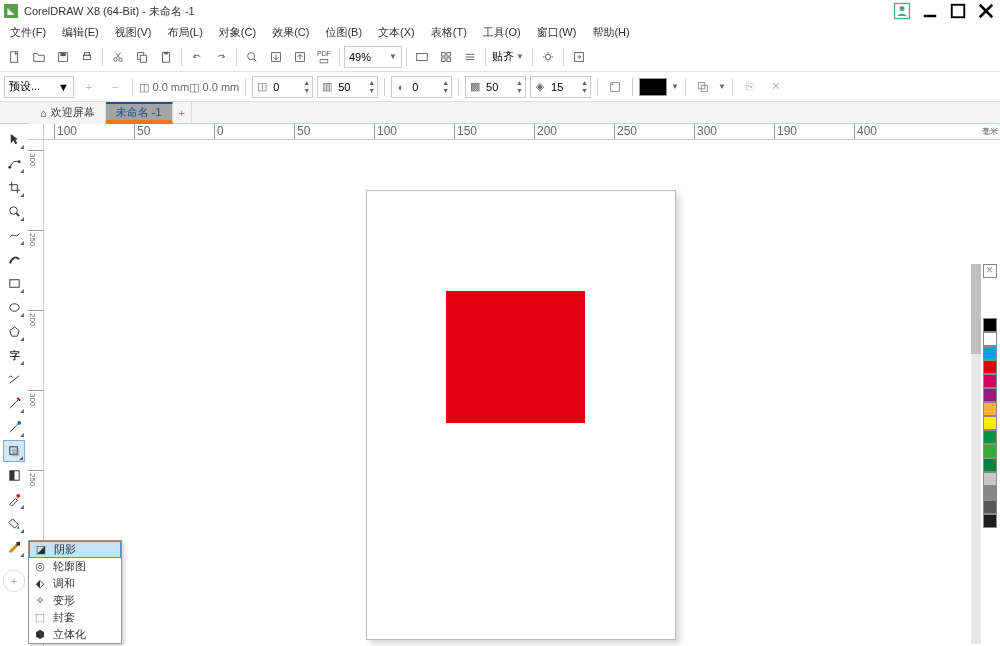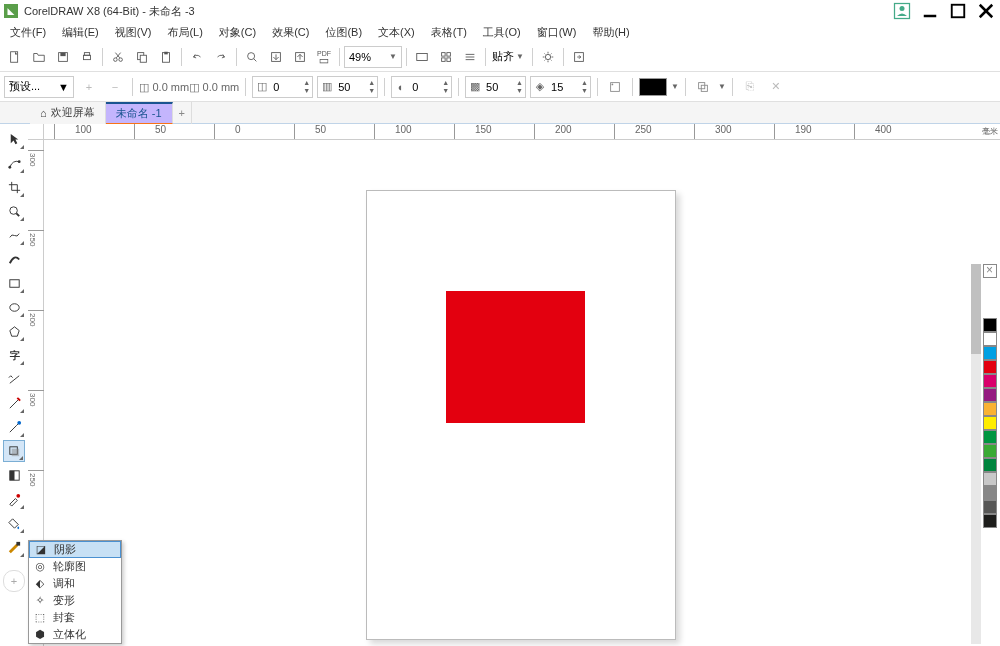--- a/index.html
+++ b/index.html
@@ -22,55 +22,55 @@
 .preset{display:flex;align-items:center;height:22px;border:1px solid #ccc;padding:0 4px;gap:2px;min-width:70px}
 .coordbox{display:flex;font-size:9px;color:#666;line-height:10px}
 .numbox{display:flex;align-items:center;height:22px;border:1px solid #ccc;background:#fff}
 .numbox .ico{width:18px;display:flex;align-items:center;justify-content:center;color:#666}
 .numbox input{border:none;outline:none;width:30px;height:18px;font-size:11px;text-align:left;padding:0 2px}
 .numbox .spin{display:flex;flex-direction:column;font-size:7px;color:#666;line-height:8px;padding:0 2px}
 .colorswatch{width:28px;height:18px;background:#000;border:1px solid #999}
 .doctabs{height:22px;display:flex;align-items:center;background:#f5f5f5;border-bottom:1px solid #c0d4e8;padding-left:30px}
 .doctab{height:22px;display:flex;align-items:center;padding:0 10px;gap:4px;border-right:1px solid #ddd;color:#444}
 .doctab.home{background:#f5f5f5}
-.doctab.active{background:#c4b5fd;color:#1a5490;border-top:2px solid #1a5490;border-bottom:1px solid #f97316;margin-bottom:-1px}
+.doctab.active{background:#a3a3a3;color:#1a5490;border-top:2px solid #1a5490;border-bottom:4px solid #f97316;margin-bottom:-1px}
 .doctab.add{padding:0 6px;color:#888}
 .workspace{position:absolute;top:124px;left:0;right:0;bottom:0;display:flex}
 .toolbox{width:28px;background:#fff;display:flex;flex-direction:column;align-items:center;padding-top:4px;gap:2px}
 .tool{width:22px;height:22px;display:flex;align-items:center;justify-content:center;color:#444;position:relative}
 .tool.active{background:#d4e6f7;border:1px solid #7baed4}
 .tool svg{width:15px;height:15px}
 .tool .corner{position:absolute;right:1px;bottom:1px;width:0;height:0;border-left:4px solid transparent;border-bottom:4px solid #666}
 .flyout{position:absolute;left:28px;top:416px;width:94px;background:#fff;border:1px solid #999;z-index:100;box-shadow:2px 2px 4px rgba(0,0,0,0.2)}
 .flyitem{height:17px;display:flex;align-items:center;padding:0 4px;gap:6px;color:#333}
 .flyitem.sel{background:#c7e0f4;border:1px solid #4a90d0}
 .flyitem .fico{width:14px;height:14px;display:flex;align-items:center;justify-content:center}
 .canvas-area{flex:1;position:relative;background:#fff;overflow:hidden}
 .hruler{position:absolute;top:0;left:16px;right:0;height:16px;background:#fff;border-bottom:1px solid #ccc;display:flex;overflow:hidden}
 .vruler{position:absolute;top:16px;left:0;bottom:0;width:16px;background:#fff;border-right:1px solid #ccc}
 .ruler-corner{position:absolute;top:0;left:0;width:16px;height:16px;background:#fff;border-right:1px solid #ccc;border-bottom:1px solid #ccc}
-.hruler .tick{position:absolute;top:0;font-size:10px;color:#666;border-left:1px solid #999;height:16px;padding-left:20px}
+.hruler .tick{position:absolute;top:0;font-size:12px;color:#666;border-left:1px solid #999;height:16px;padding-left:2px}
 .hruler-unit{position:absolute;right:2px;top:2px;font-size:8px;color:#666}
 .vruler .tick{position:absolute;left:0;font-size:8px;color:#666;border-top:1px solid #999;width:16px;writing-mode:vertical-lr;padding-top:2px}
 .canvas-inner{position:absolute;top:16px;left:16px;right:0;bottom:0;background:#fff}
 .page{position:absolute;left:322px;top:50px;width:310px;height:450px;background:#fff;border:1px solid #bbb;box-shadow:4px 4px 6px rgba(0,0,0,0.15)}
 .redsquare{position:absolute;left:79px;top:100px;width:139px;height:132px;background:#e3000f}
 .colorpalette{position:absolute;right:3px;top:140px;width:14px;display:flex;flex-direction:column}
 .palcolor{width:14px;height:14px;border:1px solid #888}
 .palempty{width:14px;height:14px;border:1px solid #888;background:#fff;position:relative}
 .palempty::after{content:"×";position:absolute;top:-2px;left:2px;color:#888;font-size:12px}
 .scrollbar-v{position:absolute;right:19px;top:140px;width:10px;height:380px;background:#e8e8e8}
 .scrollbar-v .thumb{position:absolute;top:0;width:100%;height:90px;background:#c0c0c0}
 </style>
 </head>
 <body>
 
 <div class="titlebar">
   <div class="logo">◣</div>
-  <div class="title">CorelDRAW X8 (64-Bit) - 未命名 -3</div>
+  <div class="title">CorelDRAW X8 (64-Bit) - 未命名 -1</div>
   <div class="winbtns">
     <div class="winbtn">
         <svg viewBox="0 0 16 16">
           <rect x="2" y="2" width="12" height="12" fill="none" stroke="#4a8" stroke-width="1"></rect>
           <circle cx="8" cy="6" r="2" fill="#4a8"></circle>
           <path d="M4 12 Q8 8 12 12" fill="#4a8"></path>
         </svg>
       </div>
     <div class="winbtn">
         <svg viewBox="0 0 16 16">

